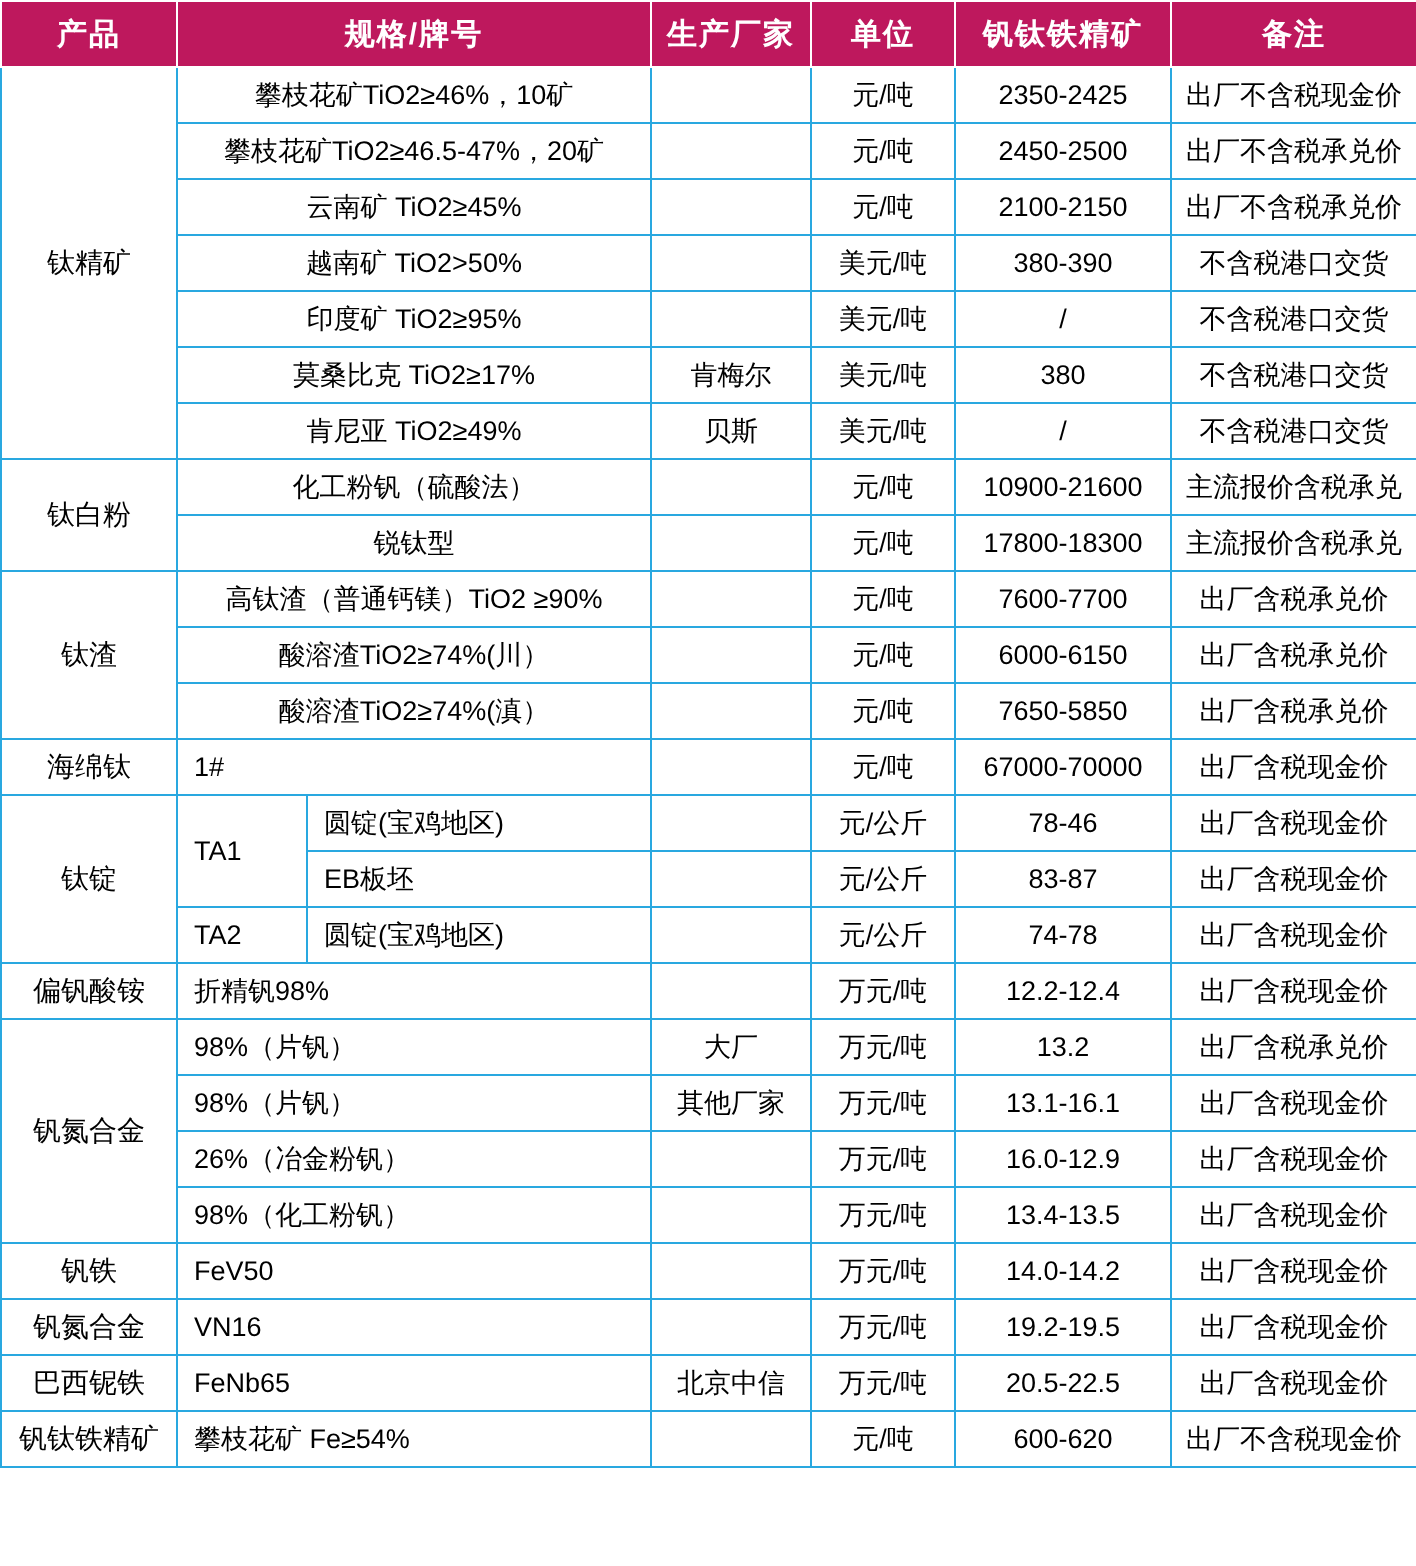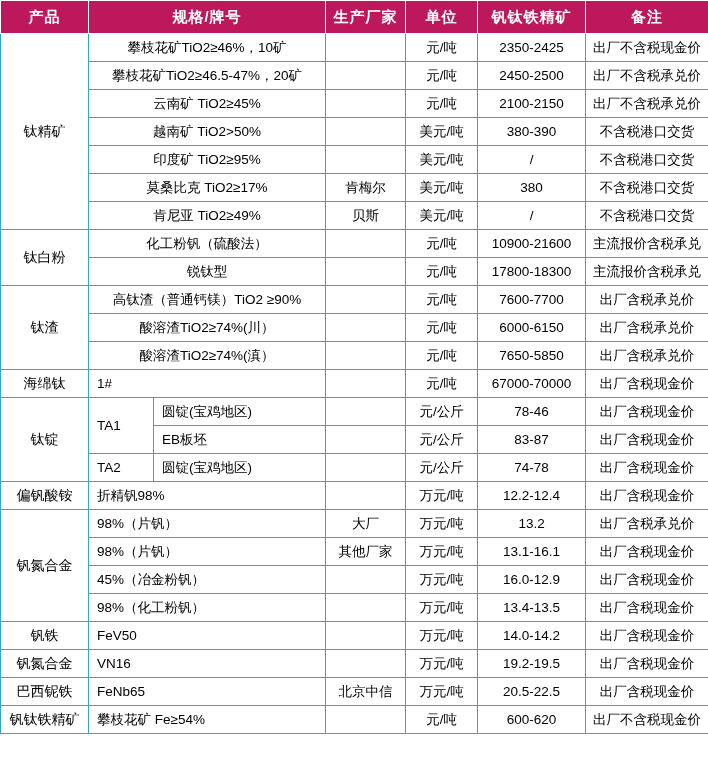--- a/index.html
+++ b/index.html
@@ -204,21 +204,21 @@
         <td>出厂含税承兑价</td>
       </tr>
       <tr>
         <td colspan="2" class="left">98%（片钒）</td>
         <td>其他厂家</td>
         <td>万元/吨</td>
         <td>13.1-16.1</td>
         <td>出厂含税现金价</td>
       </tr>
       <tr>
-        <td colspan="2" class="left">45%（冶金粉钒）</td>
+        <td colspan="2" class="left">26%（冶金粉钒）</td>
         <td></td>
         <td>万元/吨</td>
         <td>16.0-12.9</td>
         <td>出厂含税现金价</td>
       </tr>
       <tr>
         <td colspan="2" class="left">98%（化工粉钒）</td>
         <td></td>
         <td>万元/吨</td>
         <td>13.4-13.5</td>

